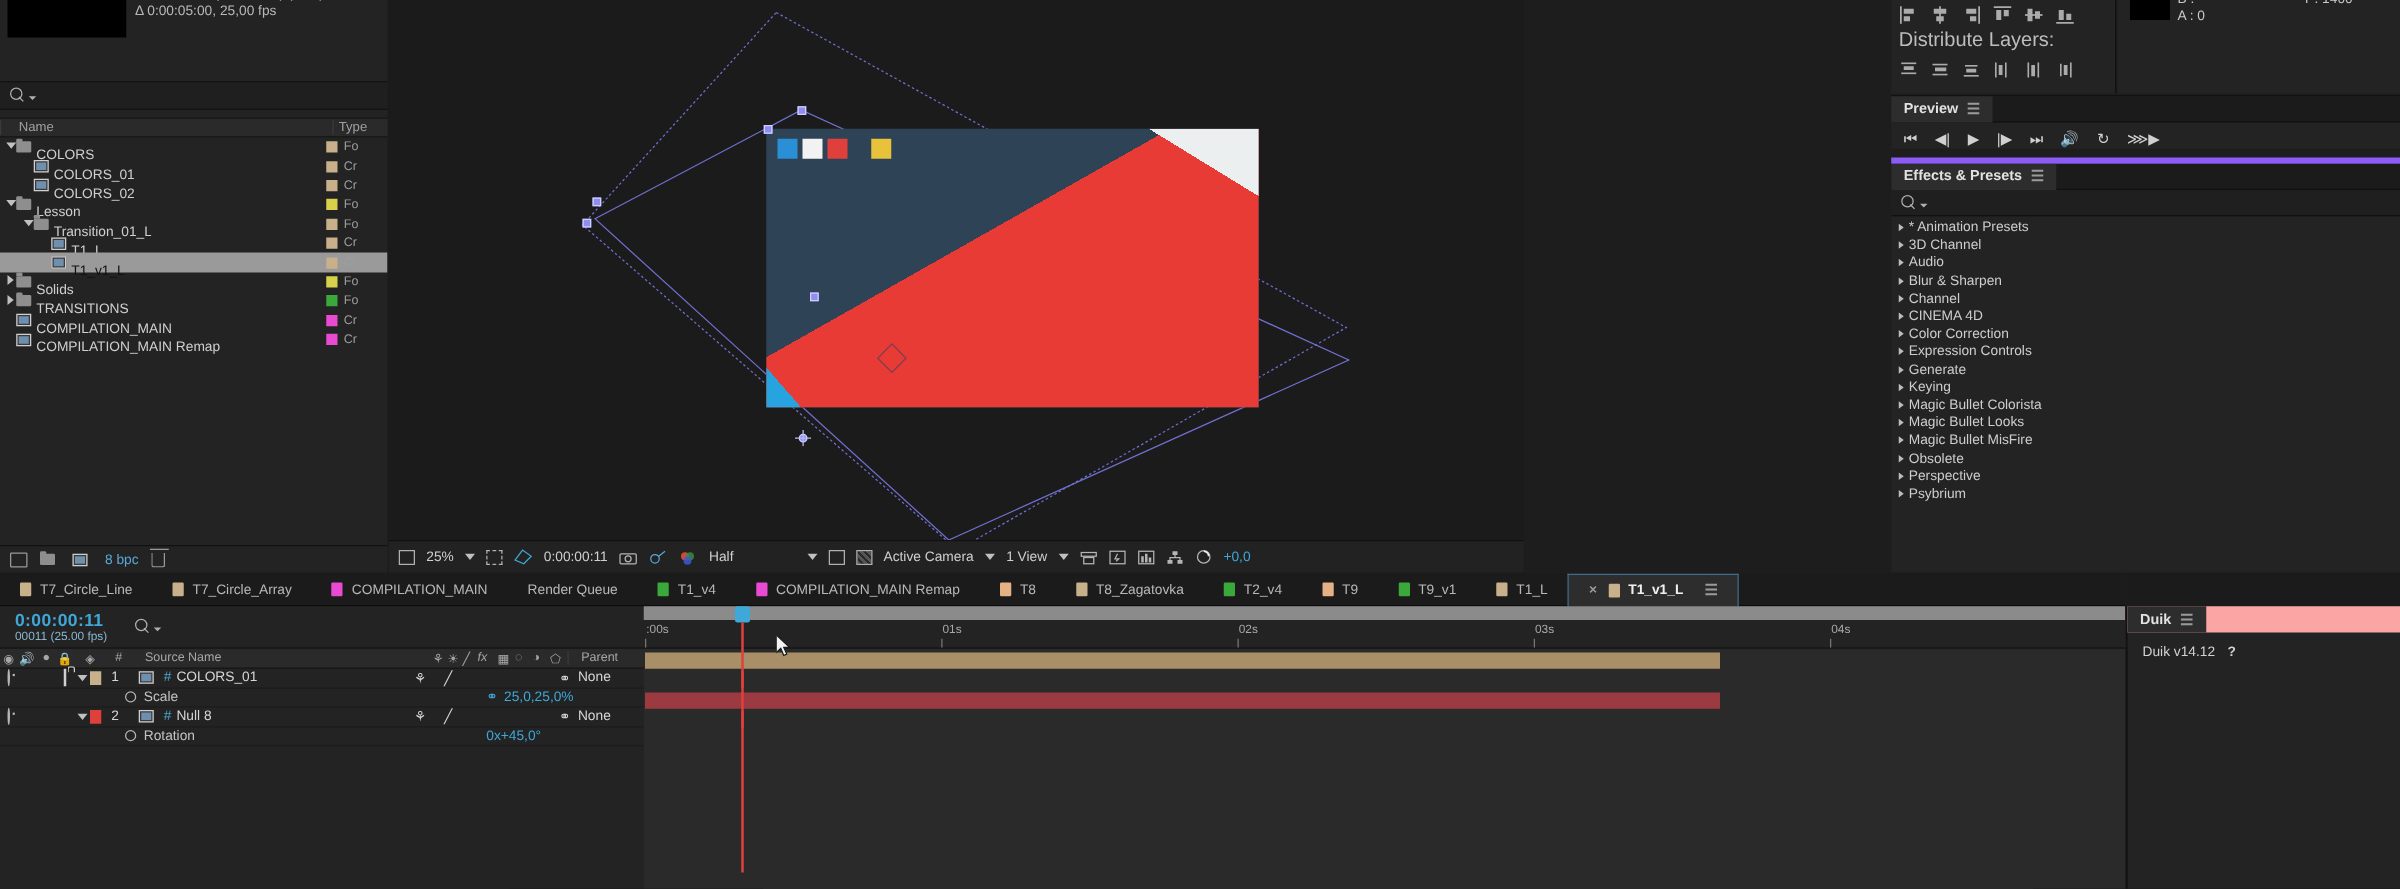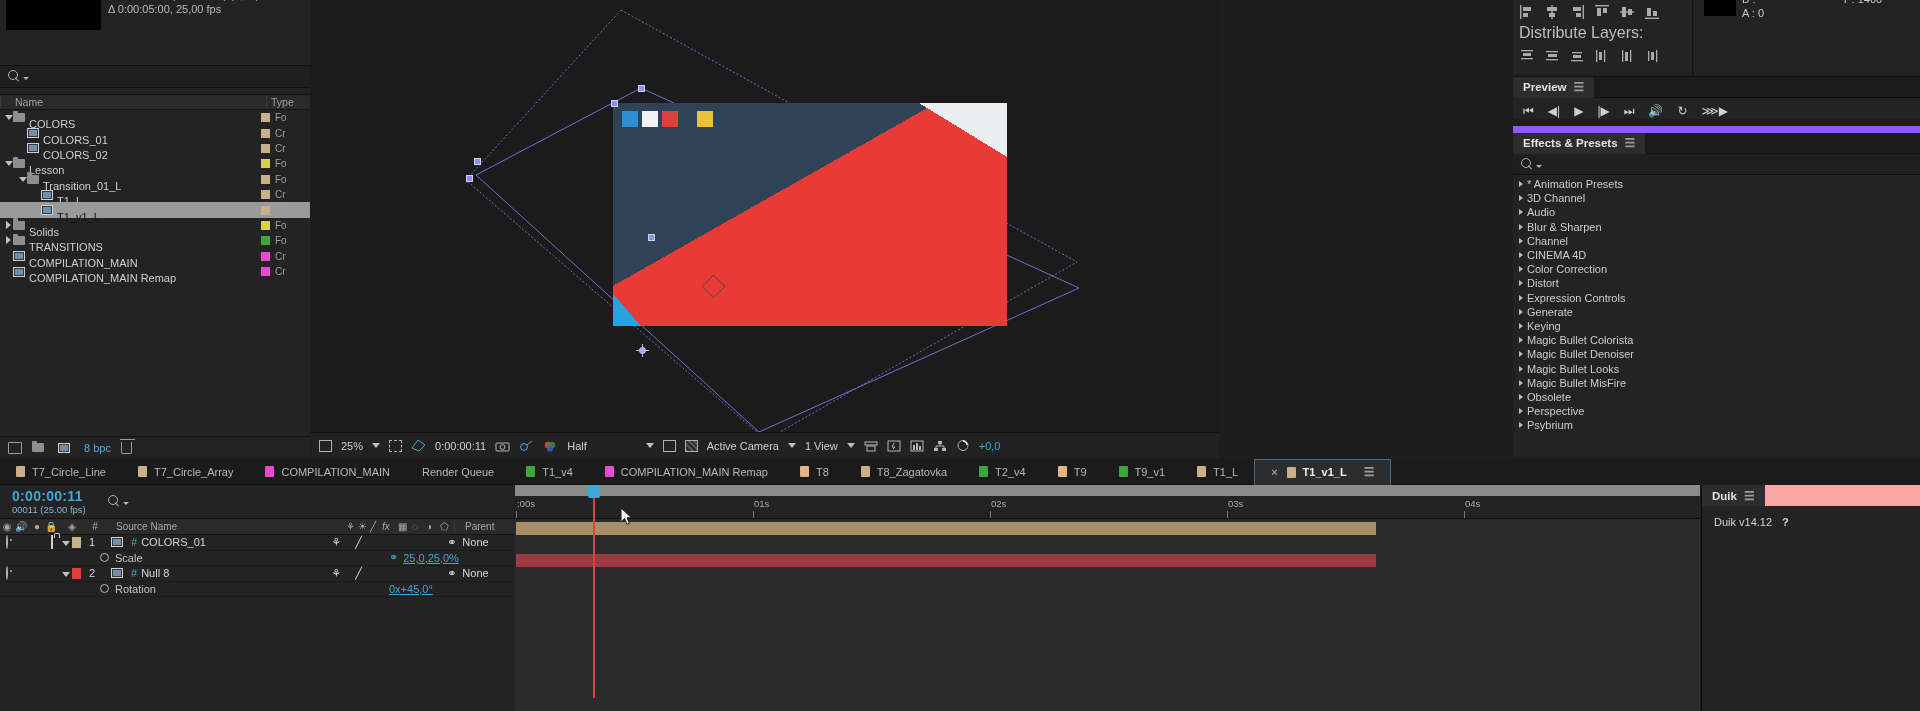--- a/index.html
+++ b/index.html
@@ -131,21 +131,21 @@
 
   #info2 { left:1694px; top:0; width:226px; height:75px; background:#232323; }
   #info2 .sw-black { position:absolute; left:10px; top:-6px; width:32px; height:22px; background:#000; }
   #info2 .txt { position:absolute; left:48px; top:-8px; font-size:11px; color:#c8c8c8; line-height:14px;}
   #info2 .txt2 { position:absolute; left:148px; top:-8px; font-size:11px; color:#c8c8c8; line-height:14px;}
 
   #preview { left:1513px; top:76px; width:407px; height:43px; background:#232323; border-top:1px solid #111;text-align:right;}
   #preview .ctrls { display:flex; align-items:center; gap:14px; padding:6px 0 0 10px; }
   .tbtn { color:#d0d0d0; font-size:12px; }
 
-  #fx { left:1513px; top:126px; width:407px; height:332px; background:#232323; border-top:7px solid #8b5cf6; overflow:hidden;}
+  #fx { left:1513px; top:126px; width:407px; height:332px; background:#232323; border-top:5px solid #8b5cf6; overflow:hidden;}
   #fx-search { height:21px; background:#1f1f1f; border-bottom:1px solid #111; display:flex; align-items:center; padding-left:8px;}
   #fx-list { padding-top:2px; }
   .fxrow { height:14.2px; display:flex; align-items:center; font-size:11px; color:#cdcdcd; padding-left:6px; gap:4px;}
   .tri-r-sm { width:0;height:0;border-top:3.5px solid transparent;border-bottom:3.5px solid transparent;border-left:4.5px solid #bdbdbd;}
 
   
   #shift {
     left:1727px; top:352px; width:193px; height:102px;
     background:#2b2b2b; border:1px solid #0d0d0d; z-index:30;
   }
@@ -188,21 +188,21 @@
   }
   #tl-rows { position:relative; }
   .lrow { height:15.5px; display:flex; align-items:center; font-size:11px; color:#d6d6d6; border-bottom:1px solid #1c1c1c;}
   .lrow.prop { color:#c3c3c3; }
   .eye { width:10px;height:10px;border:1px solid #b6b6b6;border-radius:50%; position:relative;}
   .eye::after{content:"";position:absolute;left:3px;top:3px;width:2px;height:2px;background:#b6b6b6;border-radius:50%;}
   .lock { width:8px;height:7px;border:1px solid #d0d0d0; position:relative; }
   .lock::before{content:"";position:absolute;left:1.5px;top:-3.5px;width:4px;height:4px;border:1px solid #d0d0d0;border-bottom:none;border-radius:2px 2px 0 0;}
   .lcolor { width:9px; height:11px; }
   .stopwatch { width:9px;height:9px;border:1px solid #b6b6b6;border-radius:50%;}
-  .val { color:#3ea8d8;text-decoration:underline; }
+  .val { color:#3ea8d8; }
   .parent-dd { display:flex; align-items:center; gap:6px; }
 
   #tl-right { position:absolute; left:515px; top:0; right:0; bottom:0; }
   #tl-wsbar { position:absolute; left:0; top:0; right:0; height:11px; background:#8b8b8b;}
   #tl-ruler { position:absolute; left:0; top:11px; right:0; height:23px; background:#232323; border-bottom:1px solid #111;}
   .tick { position:absolute; top:2px; font-size:9.5px; color:#a8a8a8;}
   .tickline { position:absolute; top:15px; width:1px; height:7px; background:#777;}
   #chead { position:absolute; top:0; width:12px; height:34px; z-index:5;}
   #chead .cap { width:12px; height:13px; background:#3ea8d8; border-radius:2px; }
   #chead .stem { position:absolute; left:5px; top:13px; width:1.5px; height:200px; background:#e0403c;}
@@ -565,41 +565,33 @@
         <div class="fxrow">
           <span class="tri-r-sm"></span>
           <span>CINEMA 4D</span>
         </div>
         <div class="fxrow">
           <span class="tri-r-sm"></span>
           <span>Color Correction</span>
         </div>
         <div class="fxrow">
           <span class="tri-r-sm"></span>
-          <span>Distort</span>
-        </div>
-        <div class="fxrow">
-          <span class="tri-r-sm"></span>
           <span>Expression Controls</span>
         </div>
         <div class="fxrow">
           <span class="tri-r-sm"></span>
           <span>Generate</span>
         </div>
         <div class="fxrow">
           <span class="tri-r-sm"></span>
           <span>Keying</span>
         </div>
         <div class="fxrow">
           <span class="tri-r-sm"></span>
           <span>Magic Bullet Colorista</span>
-        </div>
-        <div class="fxrow">
-          <span class="tri-r-sm"></span>
-          <span>Magic Bullet Denoiser</span>
         </div>
         <div class="fxrow">
           <span class="tri-r-sm"></span>
           <span>Magic Bullet Looks</span>
         </div>
         <div class="fxrow">
           <span class="tri-r-sm"></span>
           <span>Magic Bullet MisFire</span>
         </div>
         <div class="fxrow">

